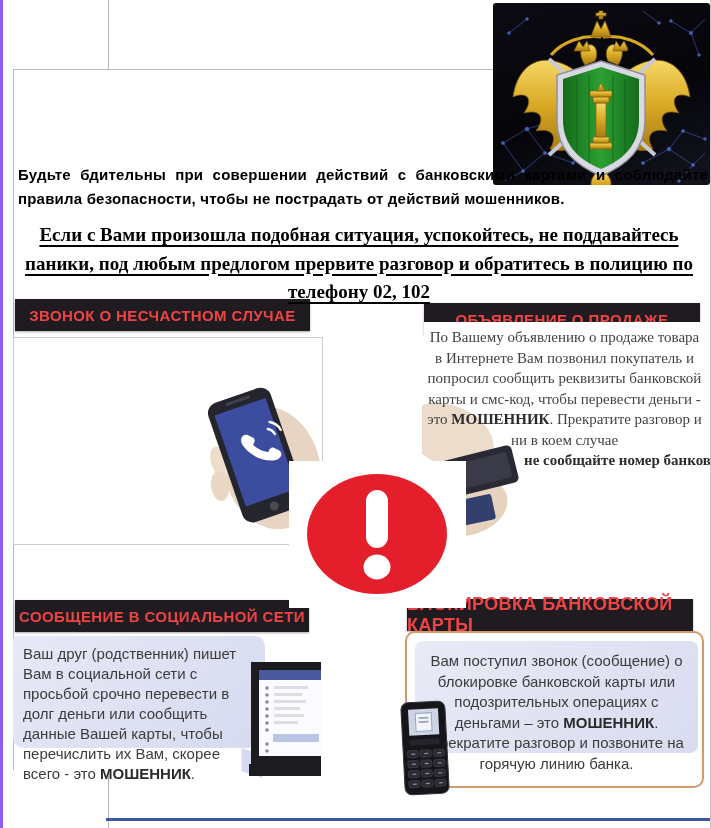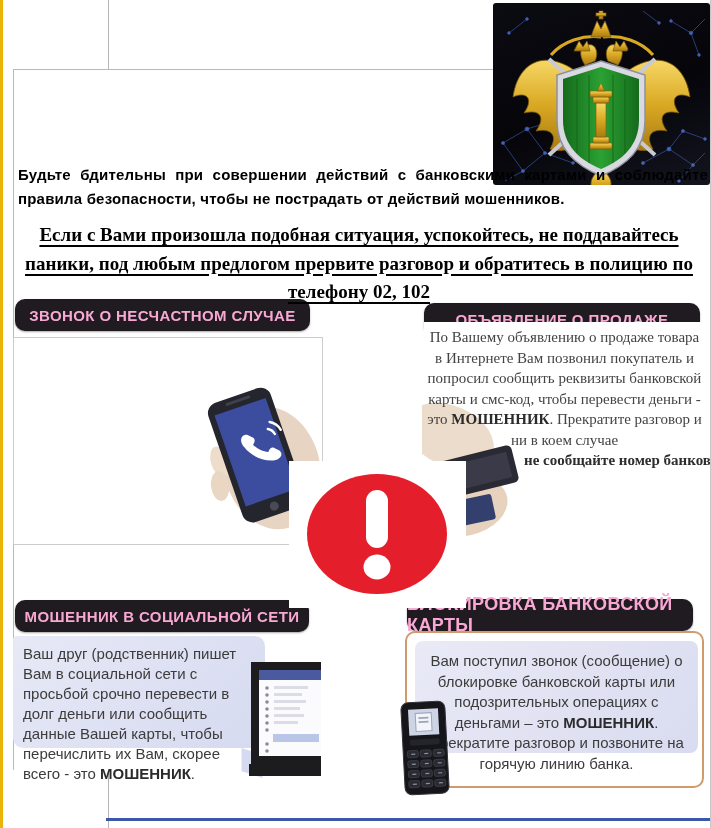--- a/index.html
+++ b/index.html
@@ -1,20 +1,20 @@
 <!DOCTYPE html>
 <html><head>
 <meta charset="utf-8">
 <style>
   * { margin:0; padding:0; box-sizing:border-box; }
   html,body { background:#ffffff; }
   #page {
     position:relative; width:711px; height:828px; background:#ffffff;
     font-family:"Liberation Sans", sans-serif; overflow:hidden;
-    border-left:3px solid #eab308; border-right:1px solid #c7c7c7;
+    border-left:3px solid #8b5cf6; border-right:1px solid #c7c7c7;
   }
   .vguide { position:absolute; width:1px; background:#b5b5b5; }
   #vguide-top { left:105px; top:0; height:70px; }
   #vguide-bottom { left:105px; top:772px; height:56px; }
   #main-box {
     position:absolute; left:10px; top:69px; width:697px; height:701px;
     border-top:1px solid #b9b9b9; border-left:1px solid #b9b9b9; background:#ffffff; z-index:1;
   }
   #emblem-box {
     position:absolute; left:490px; top:3px; width:217px; height:182px;
@@ -26,25 +26,24 @@
     font-weight:bold; font-size:15px; line-height:1.6; color:#000;
     text-align:justify; letter-spacing:0.2px;
   }
   #alert-heading {
     position:absolute; left:12px; top:221px; width:688px; z-index:5;
     font-family:"Liberation Serif", serif; font-weight:bold; font-size:19px;
     line-height:1.5; color:#000; text-align:center;
     text-decoration:underline; text-decoration-thickness:2px; text-underline-offset:4px;
   }
   .panel-header {
-    position:absolute; z-index:3; background:#1f1b20; color:#f9a8d4;
+    position:absolute; z-index:3; background:#1f1b20; color:#ef4444;
     font-weight:bold; font-size:15px; letter-spacing:0.4px;
     display:flex; align-items:center; justify-content:center; height:32px;
     box-shadow:0 1px 2px rgba(0,0,0,0.35);
-    border-radius:10px;
   }
   #panel1-header { left:12px; top:299px; width:295px; }
   #panel2-header { left:421px; top:303px; width:276px; }
   #panel3-header { left:12px; top:600px; width:294px; }
   #panel4-header { left:404px; top:599px; width:286px; font-size:18px; }
   .panel-body { position:absolute; z-index:3; background:#ffffff; }
   #panel1-body {
     left:10px; top:337px; width:310px; height:208px;
     border:1px solid #cccccc;
   }
@@ -234,21 +233,21 @@
   </div>
 
   <div id="alert-box">
     <svg width="177" height="147" viewBox="0 0 177 147">
       <ellipse cx="88" cy="73" rx="70" ry="60" fill="#e51e2c"></ellipse>
       <rect x="77" y="29" width="22" height="58" rx="11" fill="#ffffff"></rect>
       <ellipse cx="88" cy="106" rx="13.5" ry="12.5" fill="#ffffff"></ellipse>
     </svg>
   </div>
 
-  <div class="panel-header" id="panel3-header" style="background: rgb(31, 27, 32);">МОШЕННИК В СОЦИАЛЬНОЙ СЕТИ</div>
+  <div class="panel-header" id="panel3-header" style="background: rgb(31, 27, 32);">СООБЩЕНИЕ В СОЦИАЛЬНОЙ СЕТИ</div>
   <div class="panel-body" id="panel3-body">
     <div id="panel3-bubble-tail"></div>
     <div id="panel3-bubble">
       <div id="panel3-text"><span>Ваш друг (родственник) пишет Вам в социальной сети с просьбой срочно перевести в долг деньги или сообщить данные Вашей карты, чтобы перечислить их Вам, скорее всего - это </span><span class="scammer">МОШЕННИК</span><span>.</span></div>
     </div>
     <div id="panel3-photo">
       <svg width="92" height="120" viewBox="0 0 92 120">
         <rect x="2" y="2" width="110" height="102" fill="#1c1c1f"></rect>
         <rect x="10" y="10" width="96" height="86" fill="#fbfbfd"></rect>
         <rect x="10" y="10" width="96" height="10" fill="#4a5a9e"></rect>

